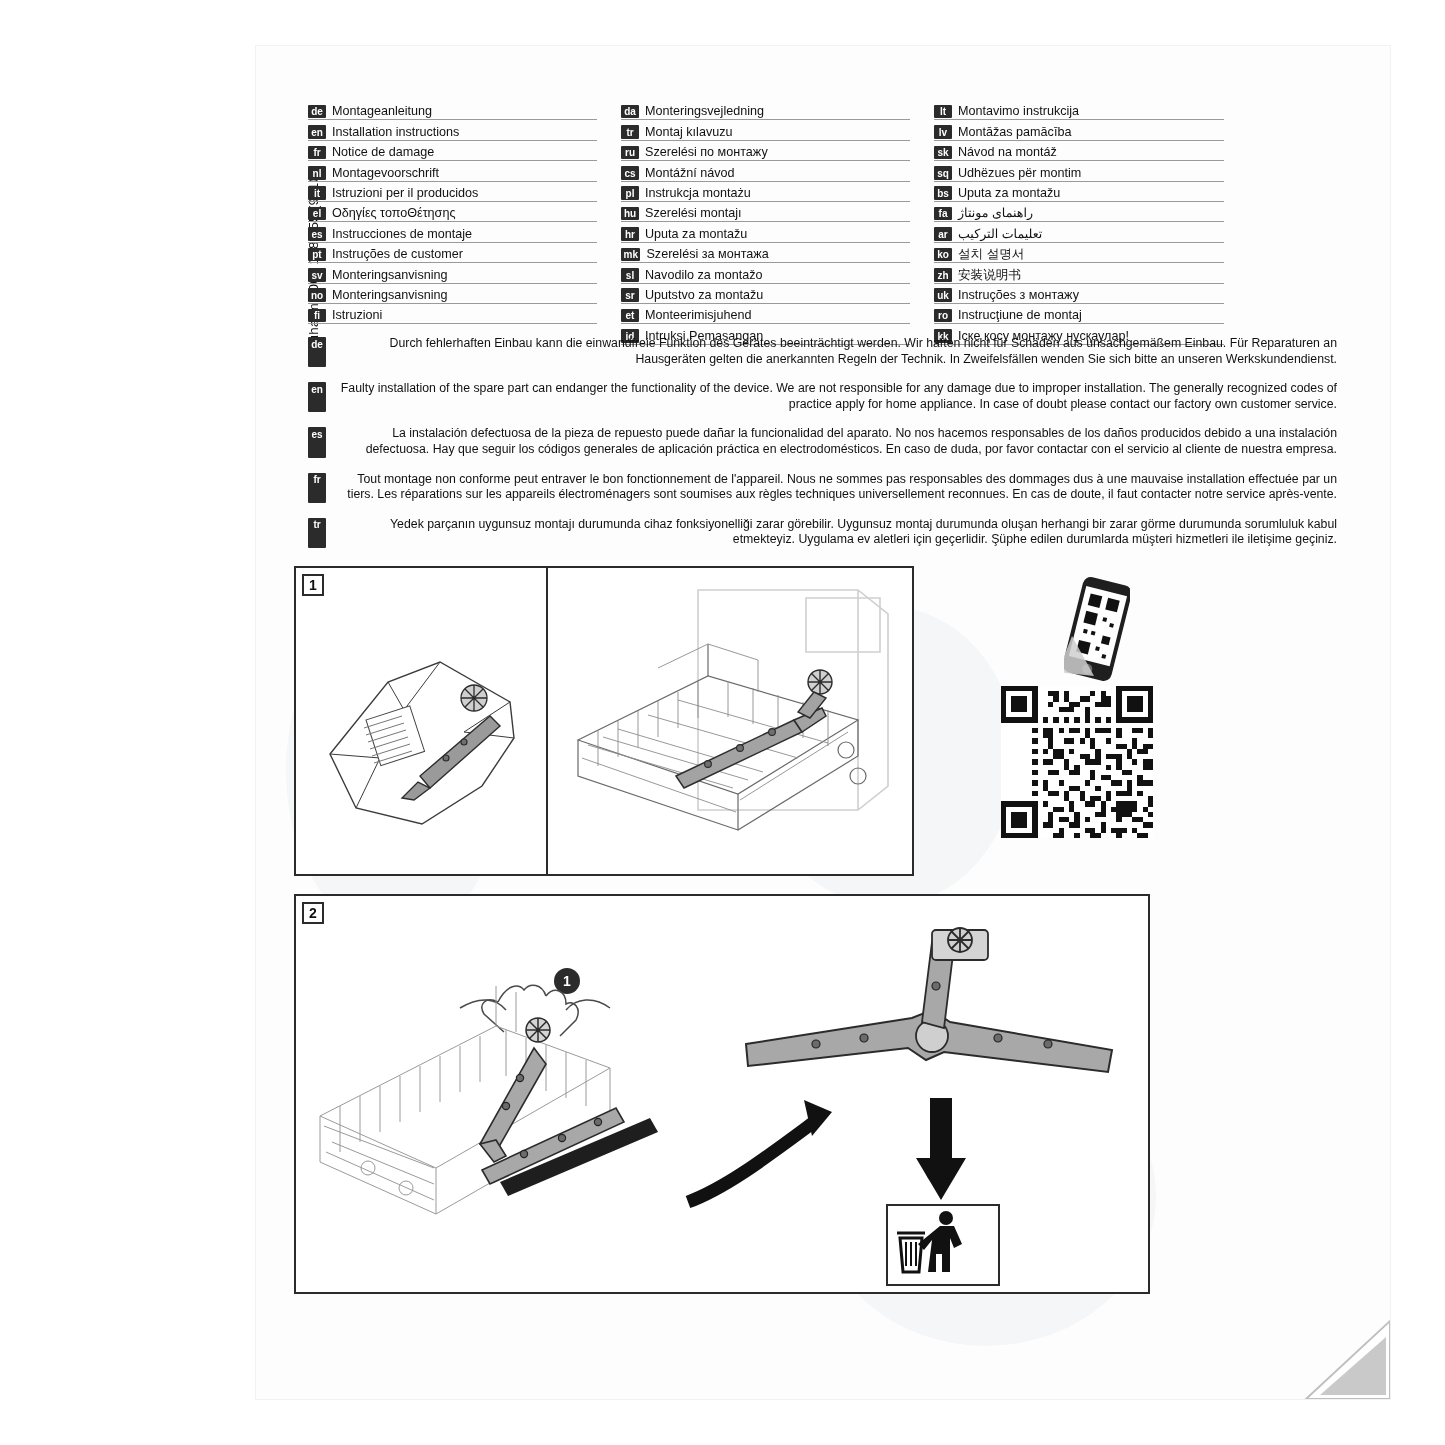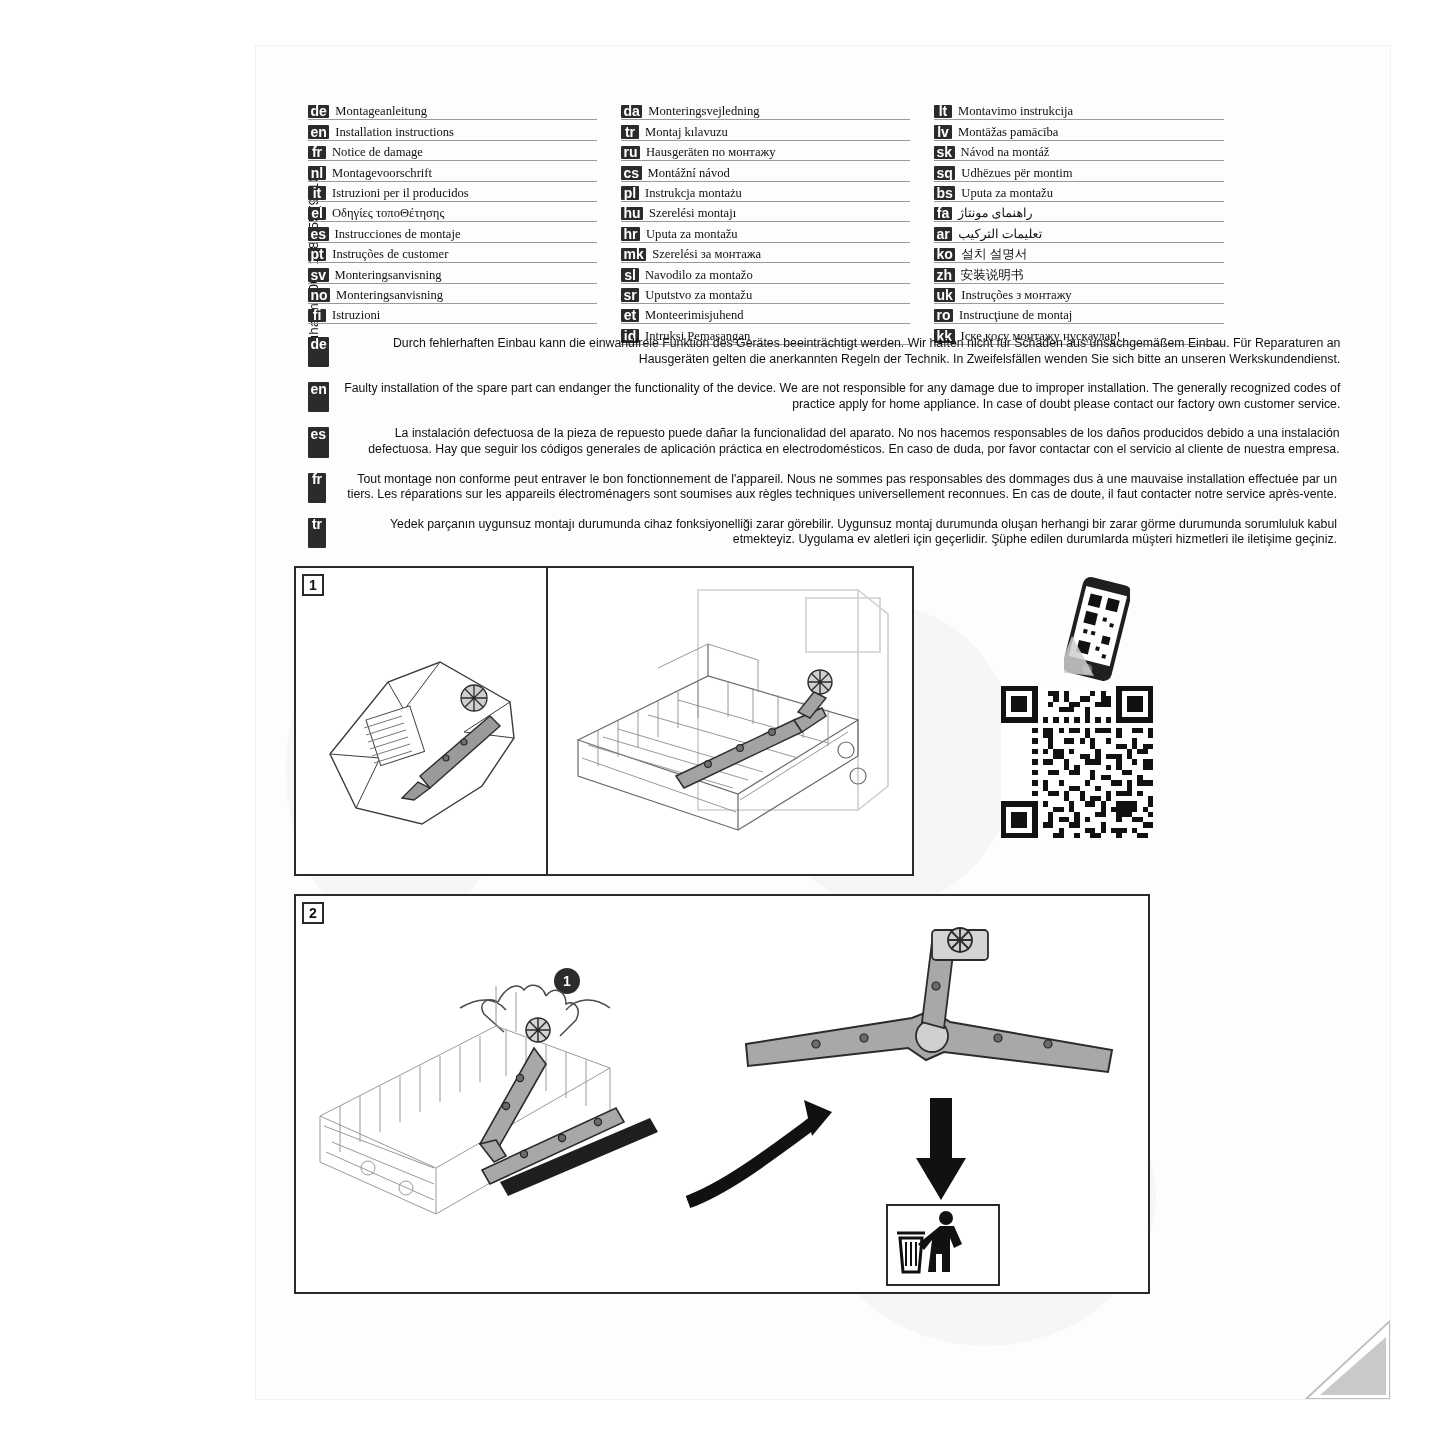--- a/index.html
+++ b/index.html
@@ -73,35 +73,34 @@
     align-items: flex-end;
     height: 18.4px;
     border-bottom: 1px solid #9a9a9a;
     padding-bottom: 1px;
   }
   .lang-row.empty { border-bottom: none; }
   .code {
     display: inline-block;
     background: #2b2b2b;
     color: #ffffff;
-    font-size: 14px;
+    font-size: 10px;
     font-weight: bold;
     line-height: 11px;
     padding: 1.5px 2.5px 1px 2.5px;
     min-width: 13px;
     text-align: center;
     margin-right: 6px;
     border-radius: 1px;
   }
   .lang-name {
     font-size: 12.6px;
     line-height: 14px;
     color: #111;
     white-space: nowrap;
-    font-family: Liberation Serif, serif;
   }
 
   
   .notes {
     position: absolute;
     left: 52px;
     top: 290px;
     width: 1040px;
   }
   .note {
@@ -259,21 +258,21 @@
       <div class="lang-row">
           <span class="code">da</span>
           <span class="lang-name">Monteringsvejledning</span>
         </div>
       <div class="lang-row">
           <span class="code">tr</span>
           <span class="lang-name">Montaj kılavuzu</span>
         </div>
       <div class="lang-row">
           <span class="code">ru</span>
-          <span class="lang-name">Hausgeräten по монтажу</span>
+          <span class="lang-name">Szerelési по монтажу</span>
         </div>
       <div class="lang-row">
           <span class="code">cs</span>
           <span class="lang-name">Montážní návod</span>
         </div>
       <div class="lang-row">
           <span class="code">pl</span>
           <span class="lang-name">Instrukcja montażu</span>
         </div>
       <div class="lang-row">

